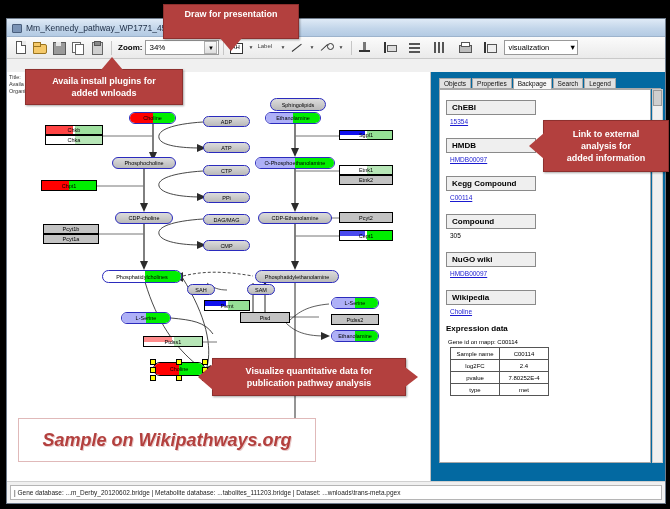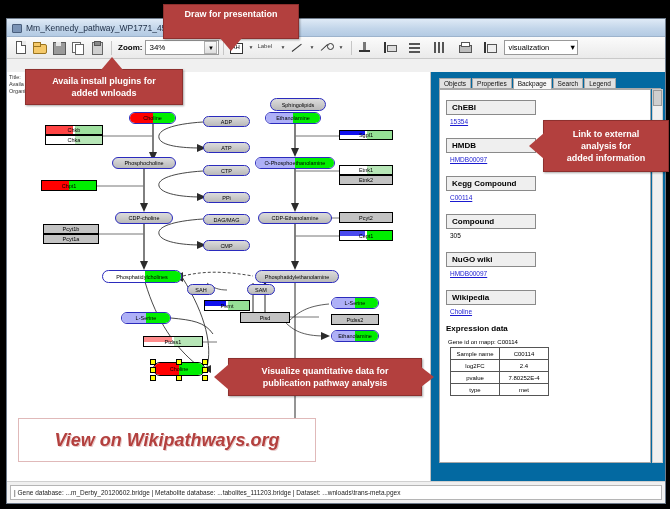--- a/index.html
+++ b/index.html
@@ -507,23 +507,23 @@
     <div class="cal-up-tail" style="left:55%"></div>
   </div>
 
   <div class="callout" style="left:543px;top:120px;width:112px;height:44px;display:flex;flex-direction:column;justify-content:center">
     <span>Link  to external</span>
     <span>analysis  for</span>
     <span>added information</span>
     <div class="cal-left-tail"></div>
   </div>
 
-  <div class="callout" style="left:228px;top:358px;width:180px;height:30px;display:flex;flex-direction:column;justify-content:center">
+  <div class="callout" style="left:212px;top:358px;width:180px;height:30px;display:flex;flex-direction:column;justify-content:center">
     <span>Visualize quantitative data  for</span>
     <span>publication pathway analysis</span>
     <div class="cal-left-tail"></div>
     <div class="cal-r-tail"></div>
   </div>
 
   <div class="share">
-    <span>View on Wikipathways.org</span>
+    <span>Sample on Wikipathways.org</span>
   </div>
 </div>
 
 </body></html>

